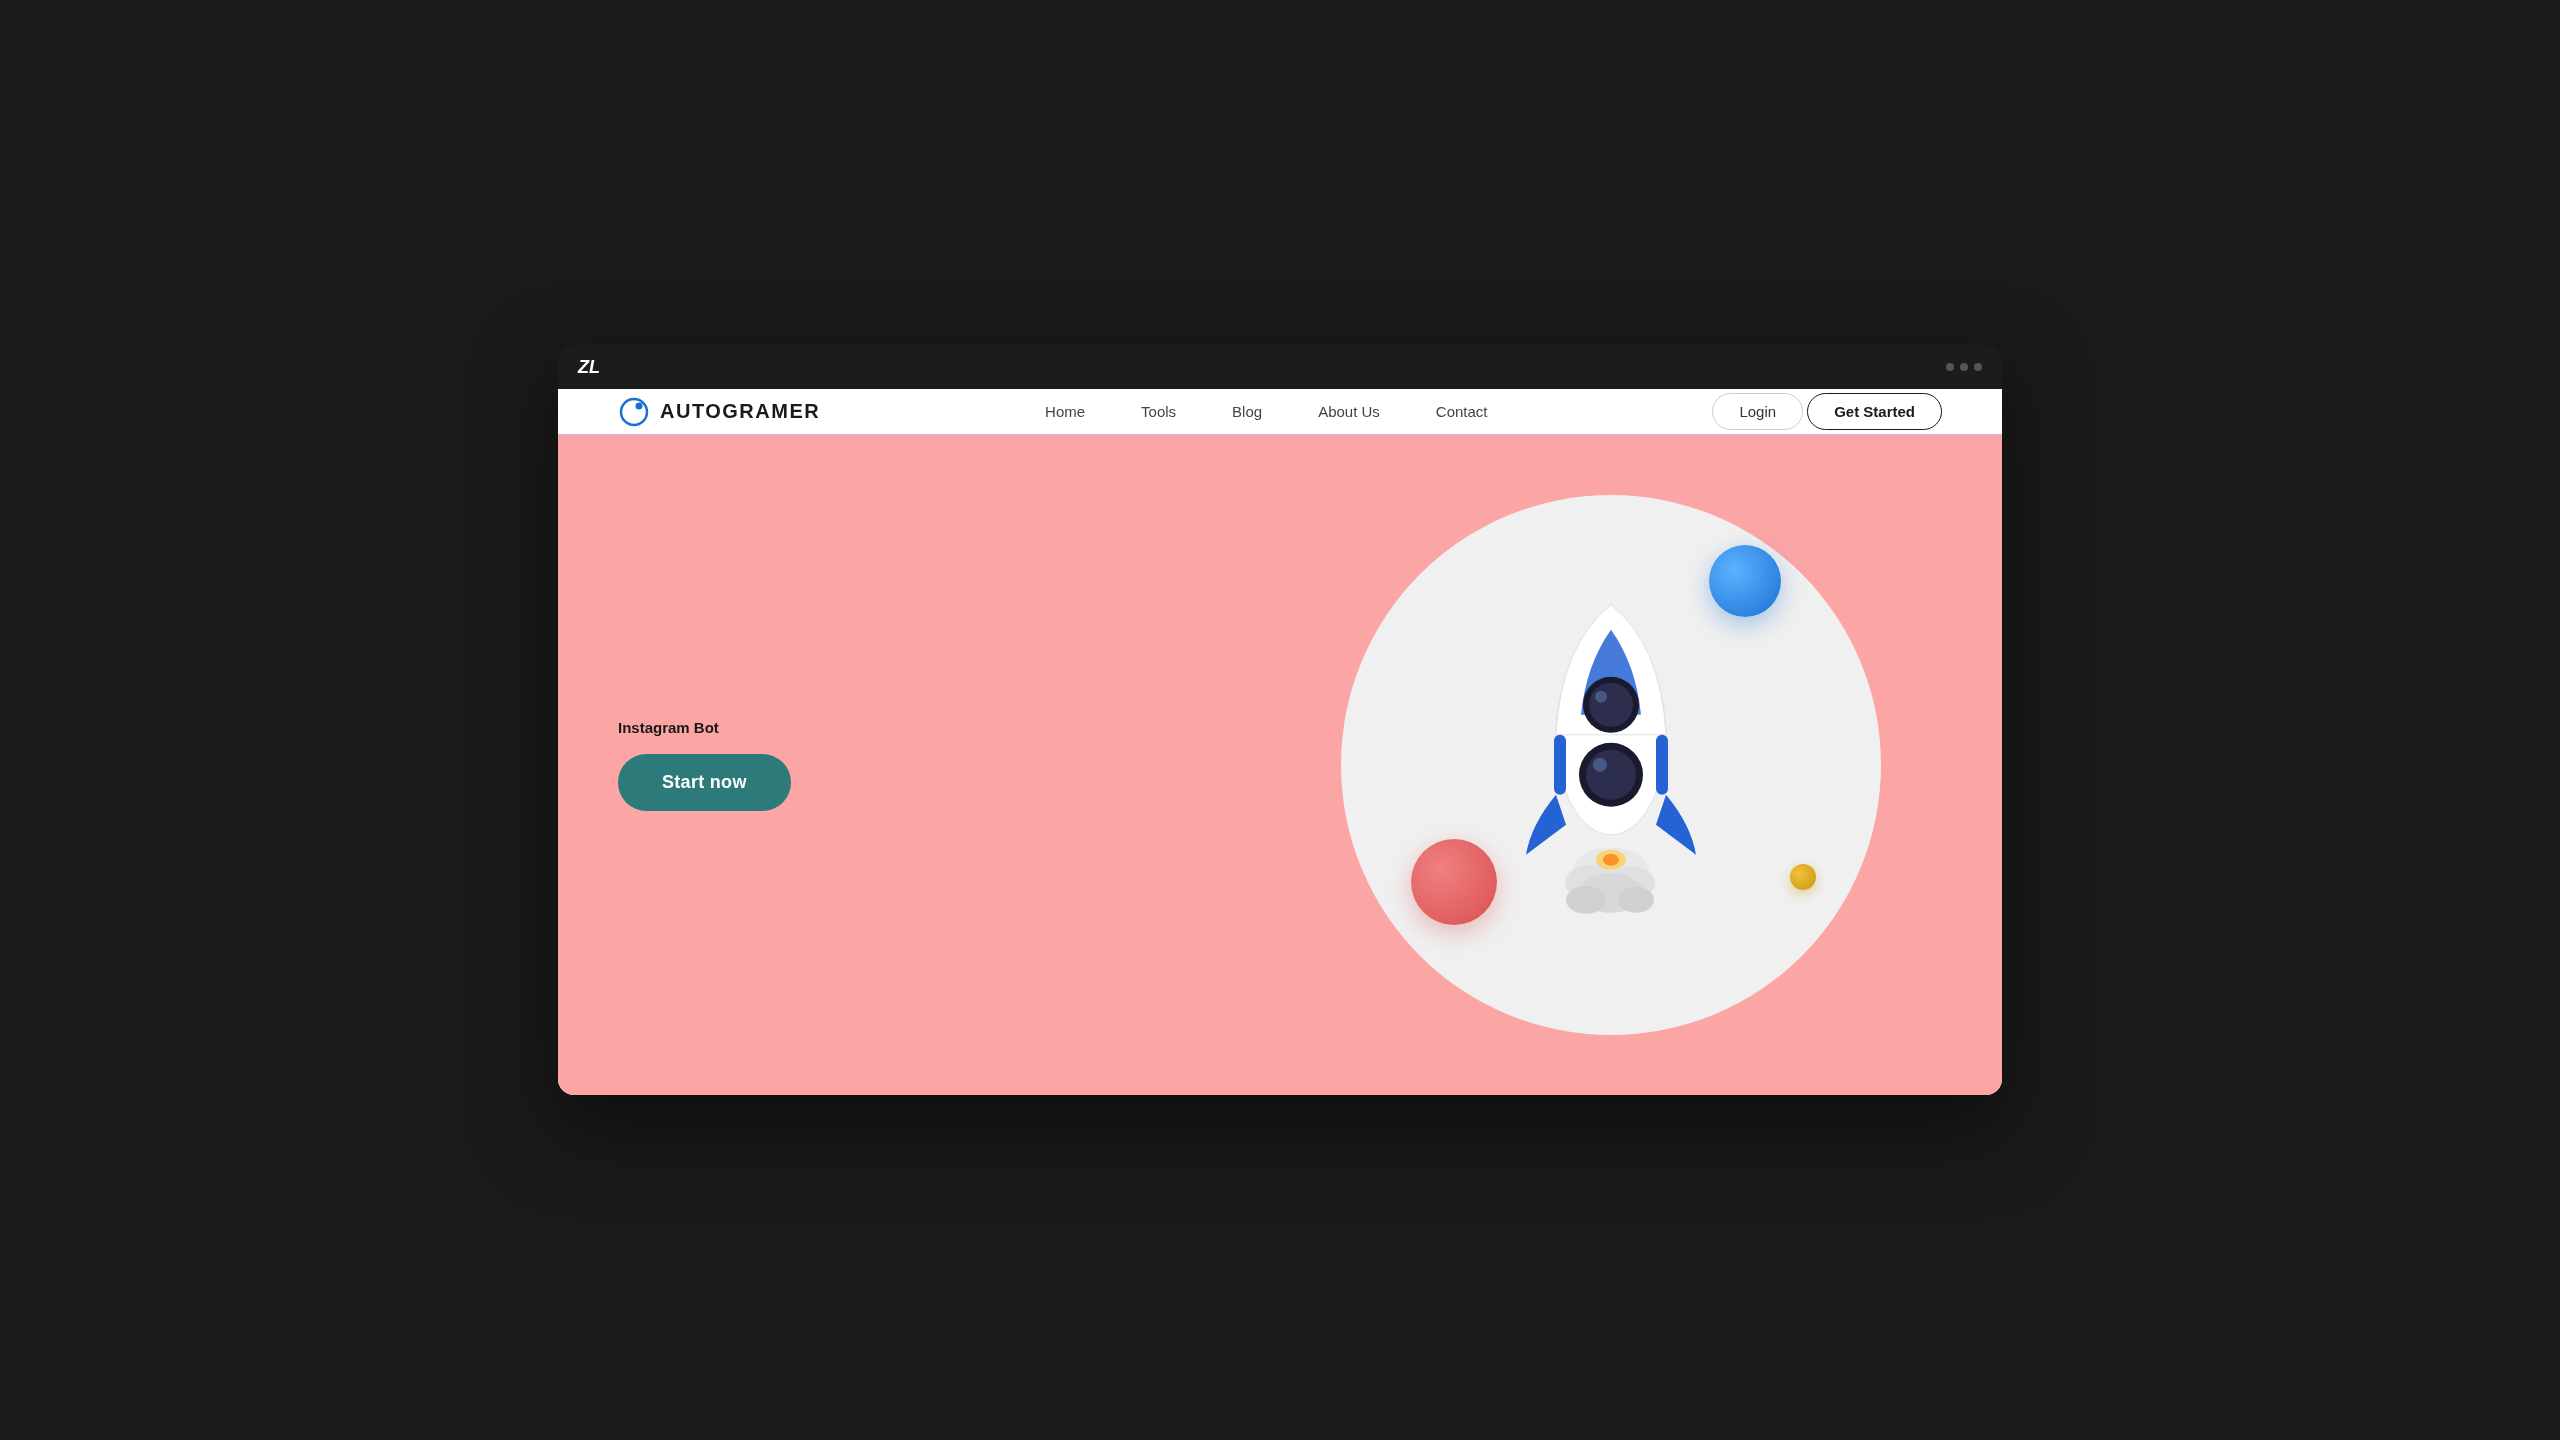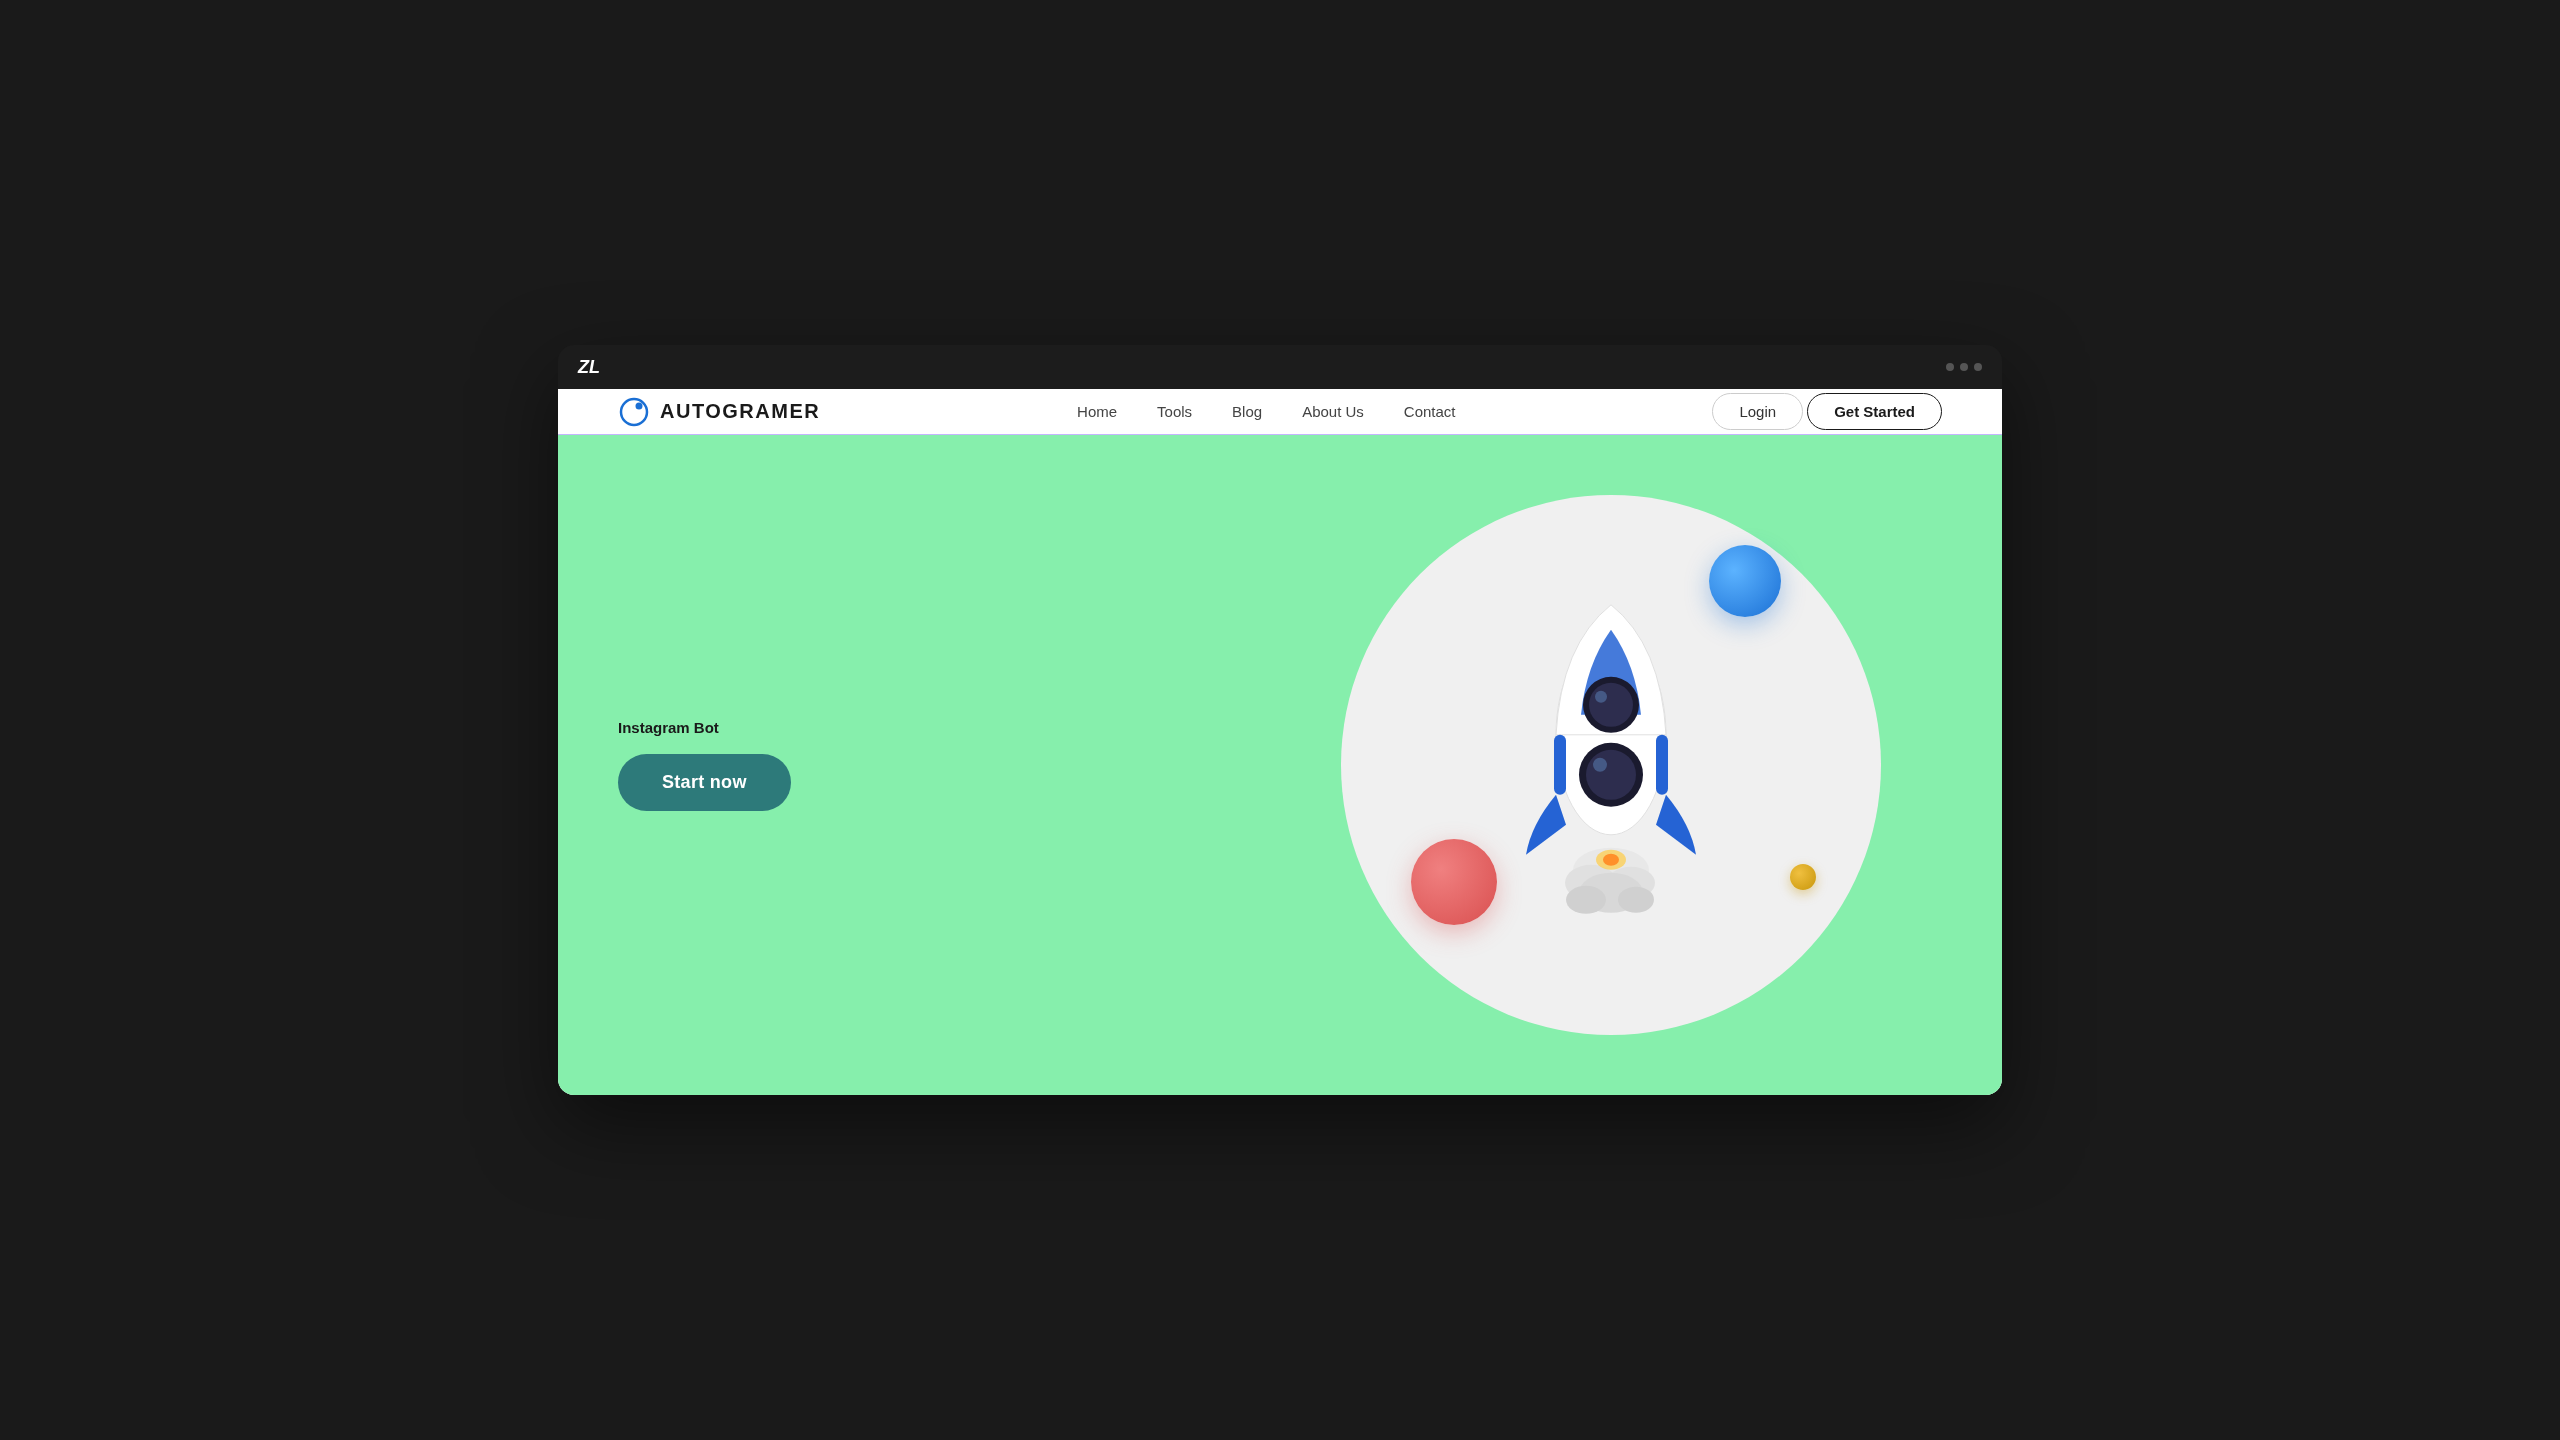--- a/index.html
+++ b/index.html
@@ -75,21 +75,21 @@
     .logo-text {
       font-size: 20px;
       font-weight: 800;
       letter-spacing: 1.5px;
       color: #1a1a1a;
     }
 
     .nav-links {
       display: flex;
       align-items: center;
-      gap: 40px;
+      gap: 56px;
     }
 
     .nav-link {
       font-size: 15px;
       color: #444;
       text-decoration: none;
       cursor: pointer;
     }
 
     .nav-actions {
@@ -118,21 +118,21 @@
       font-weight: 600;
       color: #1a1a1a;
       cursor: pointer;
     }
 
     
     .hero {
       display: flex;
       align-items: center;
       padding: 60px 60px 60px 60px;
-      background: #86efac;
+      background: #fca5a5;
       min-height: 580px;
       position: relative;
       overflow: hidden;
     }
 
     .hero-left {
       flex: 0 0 50%;
       padding-right: 40px;
       z-index: 2;
     }

